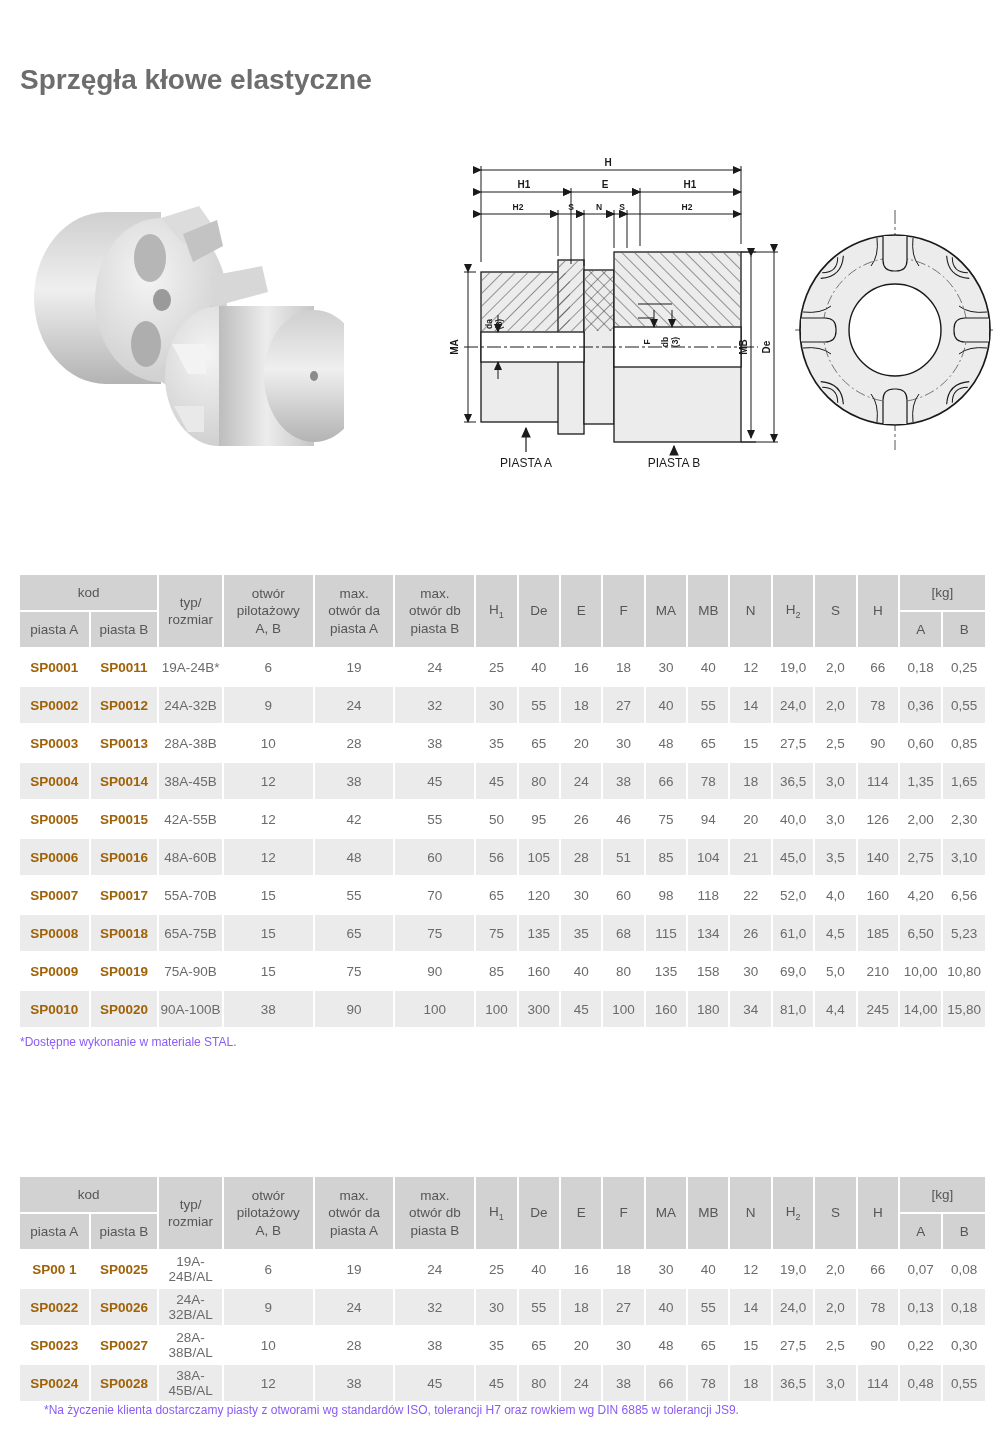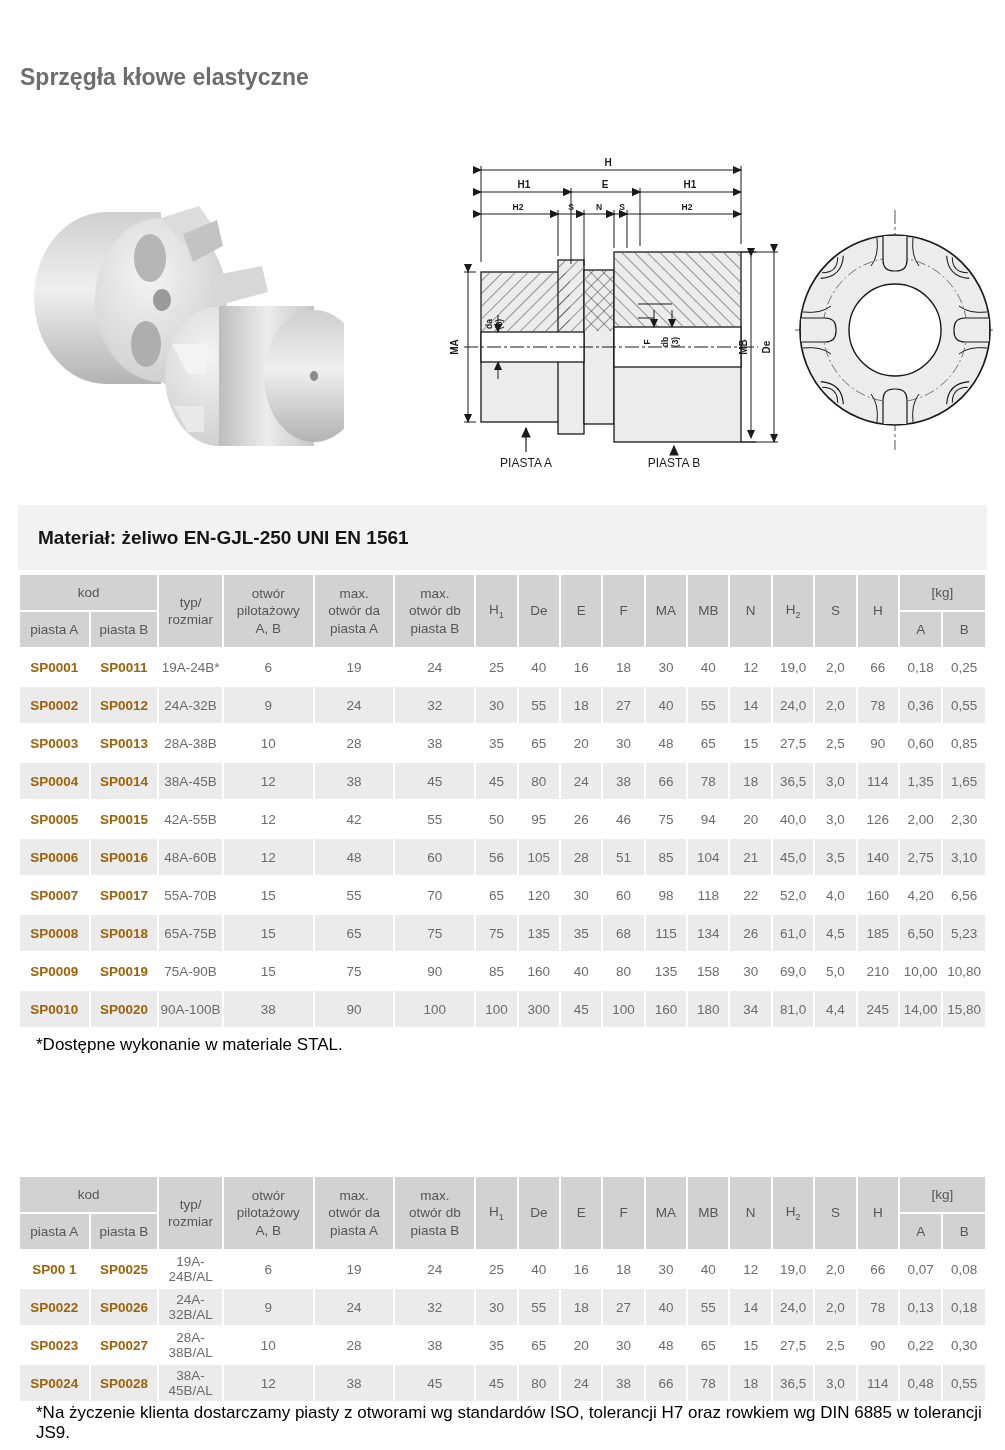--- a/index.html
+++ b/index.html
@@ -6,21 +6,21 @@
   .page {
     position:relative; width:1005px; height:1450px; background:#fff;
     font-family:"Liberation Sans", sans-serif; overflow:hidden;
   }
   .title {
     position:absolute; left:20px; top:12px;
     font-size:38px; font-weight:800; color:#141414; letter-spacing:.3px;
   }
   .subtitle {
     position:absolute; left:20px; top:64px;
-    font-size:23px; font-weight:600; color:#6d6d6d;
+    font-size:28px; font-weight:600; color:#6d6d6d;
   }
   .photo  { position:absolute; left:14px;  top:148px; }
   .xsec   { position:absolute; left:406px; top:152px; }
   .front  { position:absolute; left:793px; top:208px; }
 
   .band {
     position:absolute; left:18px; width:969px; height:65px;
     background:#f2f2f2; display:flex; align-items:center;
   }
   #band1 { top:505px; }
@@ -42,23 +42,23 @@
   }
   table.spec thead tr th { height:33px; }
   table.spec sub { font-size:9px; }
   table.spec td {
     background:#fff; text-align:center; font-size:13.5px; color:#6b6b6b;
     height:36px; padding:0 1px; overflow:hidden;
   }
   table.spec tbody tr:nth-child(even) td { background:#ebebeb; }
   table.spec td.code { color:#a16207; font-weight:700; }
 
-  .footnote { position:absolute; left:36px; font-size:17px; color:#000000; }
+  .footnote { position:absolute; left:20px; font-size:12px; color:#8b5cf6; }
   #fn1 { top:1035px; }
-  #fn2 { top:1403px; }
+  #fn2 { top:1403px;margin-left:24px; }
 
   .dimtxt { font-size:10px; font-weight:700; fill:#1a1a1a; font-family:"Liberation Sans",sans-serif; }
   .dimtxt-sm { font-size:8.5px; font-weight:700; fill:#1a1a1a; font-family:"Liberation Sans",sans-serif; }
   .lbltxt { font-size:12px; fill:#1a1a1a; font-family:"Liberation Sans",sans-serif; }
 </style>
 </head>
 <body>
 
 <div class="page">
 
@@ -226,23 +226,20 @@
       <use href="#slot" transform="rotate(90 102 122)"></use>
       <use href="#slot" transform="rotate(180 102 122)"></use>
       <use href="#slot" transform="rotate(270 102 122)"></use>
       <use href="#notch" transform="rotate(45 102 122)"></use>
       <use href="#notch" transform="rotate(135 102 122)"></use>
       <use href="#notch" transform="rotate(225 102 122)"></use>
       <use href="#notch" transform="rotate(315 102 122)"></use>
     </g>
   </svg>
 
-  <div class="band" id="band1">
-    <div class="band-title">Materiał: żeliwo EN-GJL-250 UNI EN 1561</div>
-  </div>
 
   <div class="tablewrap" id="twrap1">
     <table class="spec">
       <colgroup>
         <col style="width:68px">
           <col style="width:66px">
           <col style="width:62px">
           <col style="width:88px">
         <col style="width:78px">
           <col style="width:78px">

